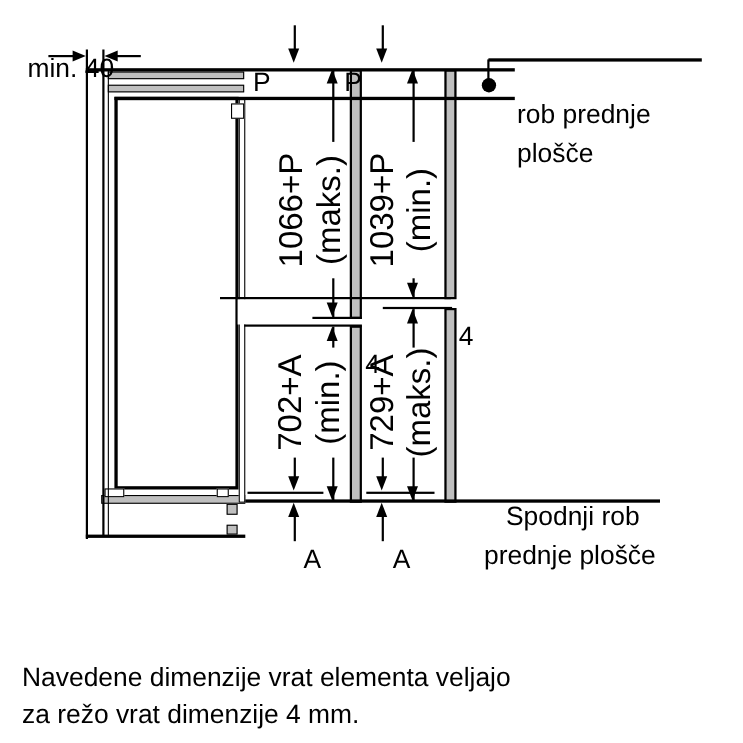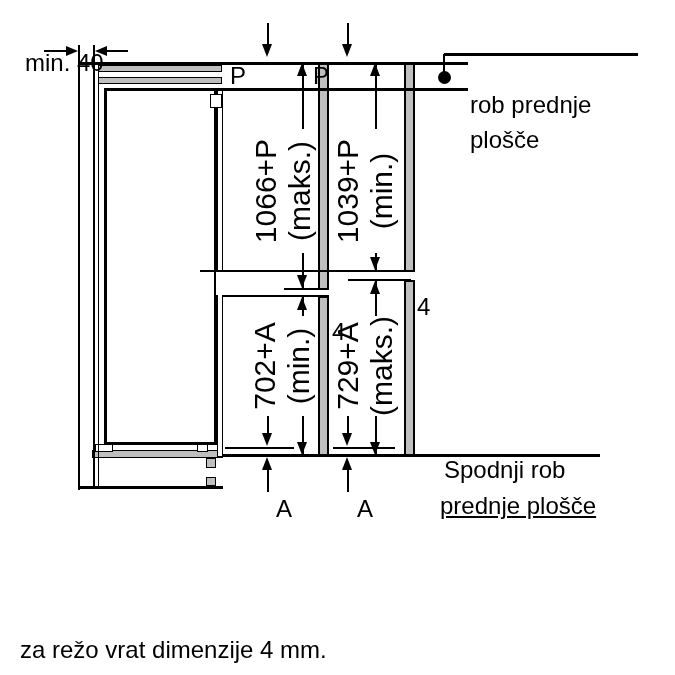--- a/index.html
+++ b/index.html
@@ -120,18 +120,19 @@
   <div class="t" style="left:230px;top:26px;">P</div>
   <div class="t" style="left:313px;top:26px;">P</div>
   <div class="t" style="left:332px;top:282px;">4</div>
   <div class="t" style="left:417px;top:257px;">4</div>
   <div class="t" style="left:276px;top:459px;">A</div>
   <div class="t" style="left:357px;top:459px;">A</div>
 
   <div class="t" style="left:470px;top:90px;">plošče</div>
   <div class="t" style="left:470px;top:55px;">rob prednje</div>
 
-  <div class="t" style="left:444px;top:420px;text-align:center;">Spodnji rob</div>
-  <div class="t" style="left:440px;top:456px;text-decoration:underline;">prednje plošče</div>
+  <div class="t" style="left:460px;top:420px;text-align:center;">Spodnji rob</div>
+  <div class="t" style="left:440px;top:456px;">prednje plošče</div>
 
+  <div class="t" style="left:20px;top:567px;">Navedene dimenzije vrat elementa veljajo</div>
   <div class="t" style="left:20px;top:600px;">za režo vrat dimenzije 4 mm.</div>
 
 </div>
 
 </body></html>

